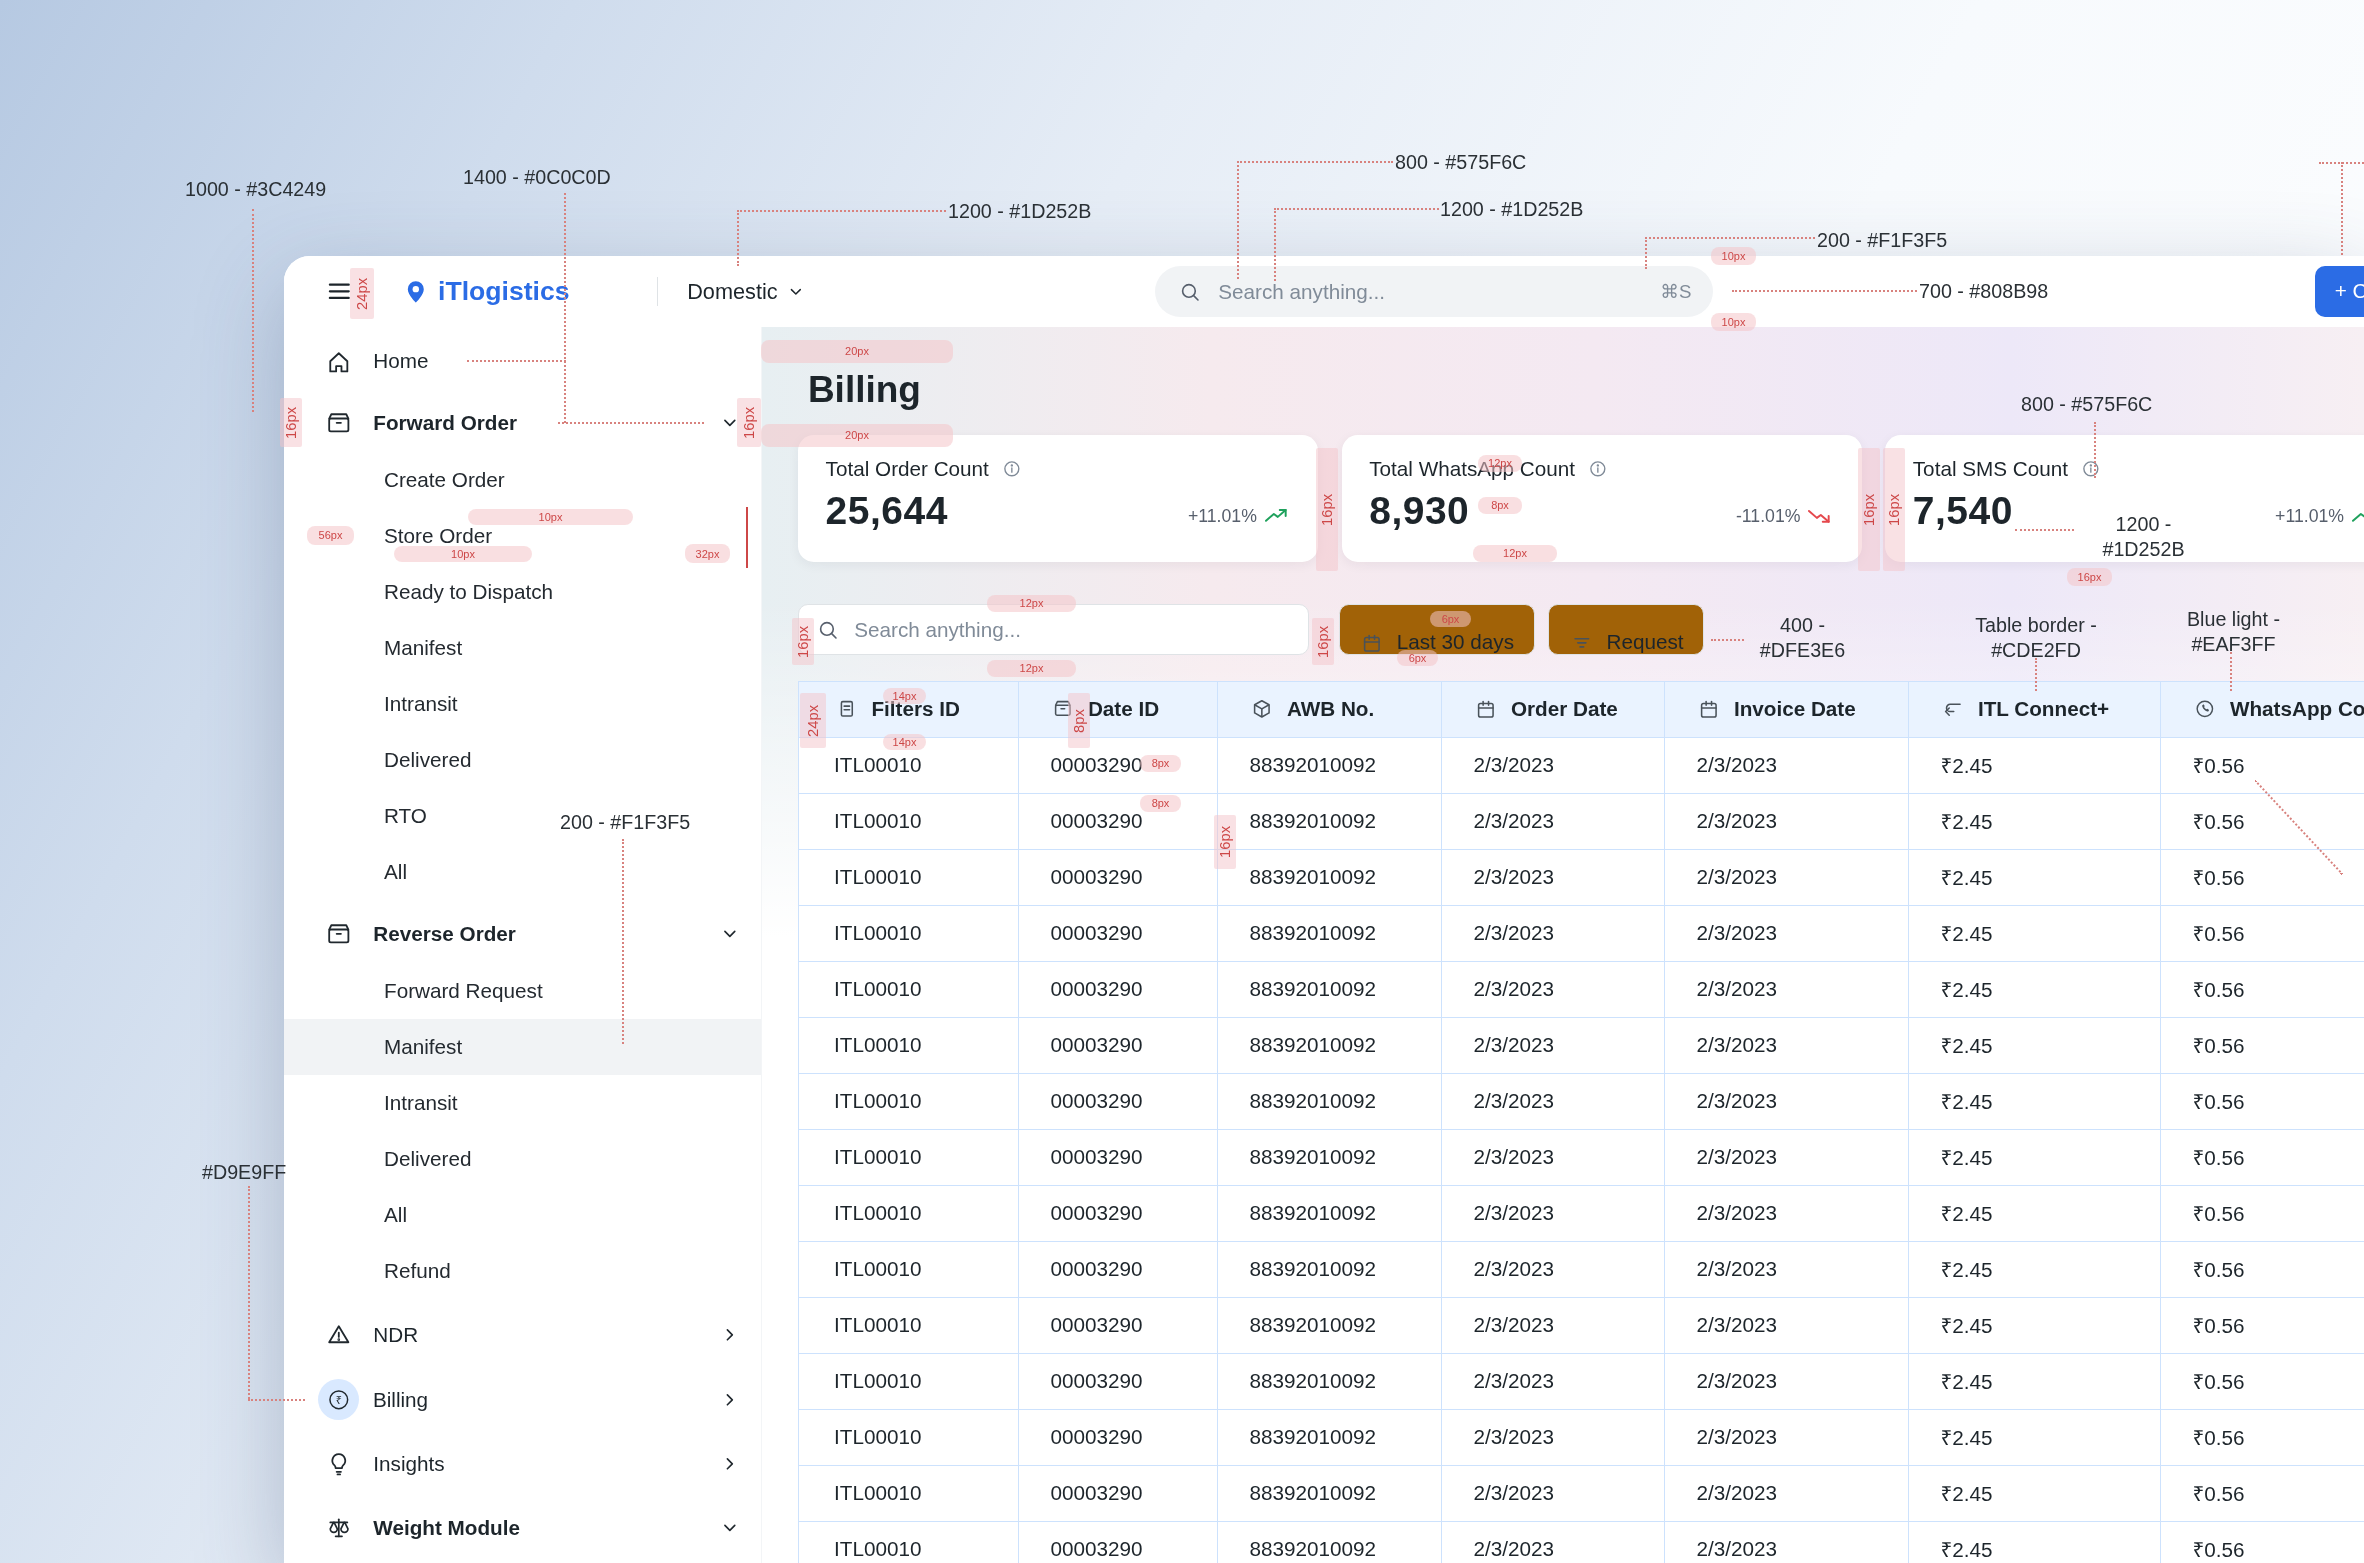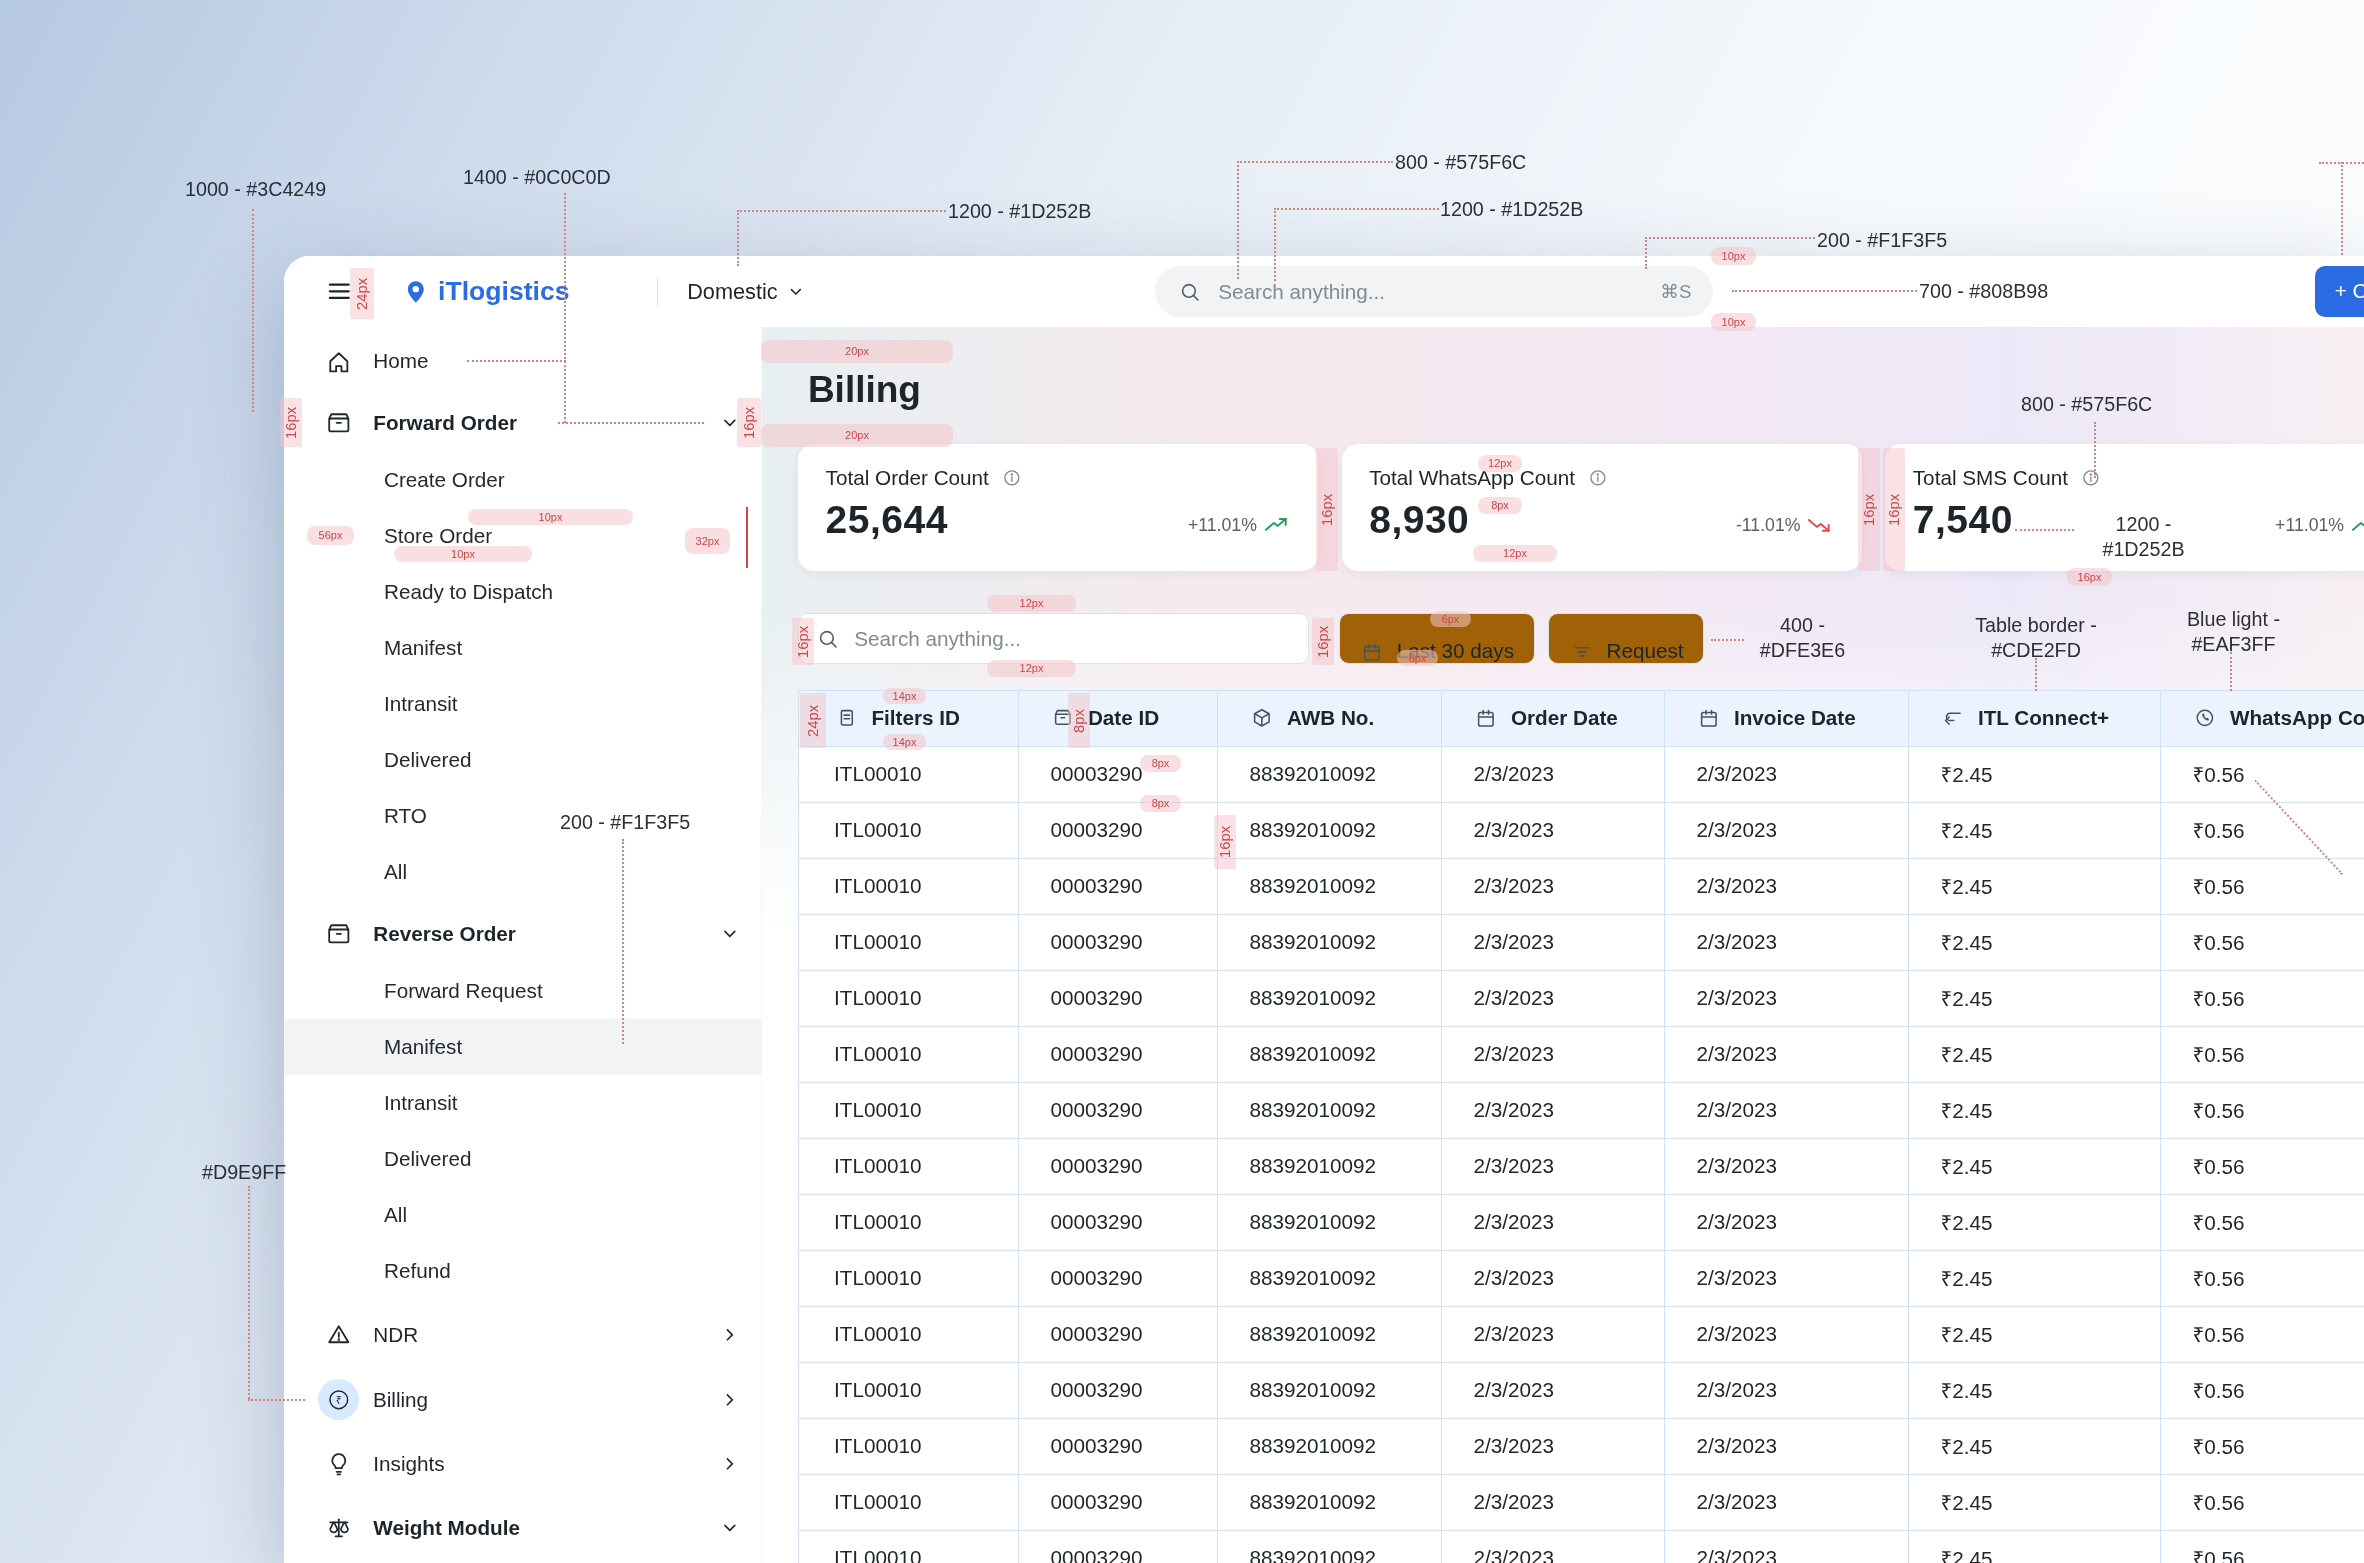--- a/index.html
+++ b/index.html
@@ -34,21 +34,21 @@
   .m5{margin-top:4.9px;}.m6{margin-top:5.9px;}.m7{margin-top:6.9px;}.m8{margin-top:7.9px;}
   .ic{width:25.6px;display:flex;justify-content:center;align-items:center;}
   .billing-circle{width:41px;height:41px;border-radius:50%;background:#D9E9FF;display:flex;align-items:center;justify-content:center;margin-left:-7.9px;margin-right:-7.9px;}
   
   .main{flex:1;position:relative;min-width:0;background:#fff;}
   .hero-grad{position:absolute;left:0;top:0;right:0;height:650px;
     background-image:linear-gradient(180deg,rgba(255,255,255,0) 42%,#fff 94%),
       linear-gradient(90deg,#E7EFF2 0%,#F6EAEE 28%,#F4E9F2 52%,#EDE8F8 78%,#F7EFF3 100%);}
   .main-inner{position:relative;padding-left:36px;}
   .page-title{margin:0;padding:42px 0 0 9.9px;font-size:37px;font-weight:700;color:#1D252B;}
-  .cards{display:flex;gap:23.6px;margin-top:33px;}
+  .cards{display:flex;gap:23.6px;margin-top:24px;}
   .card{flex:0 0 520px;width:520px;height:127px;background:#fff;border-radius:15.8px;
     box-shadow:0 3px 11.8px rgba(29,37,43,.06);padding:21.7px 27.6px;box-sizing:border-box;}
   .card-top{display:flex;align-items:center;gap:9.9px;font-size:20.7px;color:#1D252B;}
   .card-bottom{display:flex;align-items:flex-end;justify-content:space-between;margin-top:7.9px;}
   .card-value{font-size:39px;font-weight:700;letter-spacing:0.5px;color:#1D252B;}
   .card-change{display:flex;align-items:center;gap:7.9px;font-size:17.7px;color:#575F6C;padding-bottom:5.9px;}
   .toolbar{display:flex;align-items:center;margin-top:42px;}
   .search-box{width:511px;height:51px;border:1px solid #DFE3E6;border-radius:9.9px;background:#fff;
     display:flex;align-items:center;gap:11.8px;padding:0 15.8px;box-sizing:border-box;}
   .search-box input{flex:1;border:0;outline:0;background:transparent;font-size:20.7px;font-family:inherit;color:#1D252B;min-width:0;}
@@ -669,21 +669,21 @@
         <span>16px</span>
       </div>
 
     <div class="hb" style="left:1711px;top:247px;width:45px;height:17.7px">10px</div>
     <div class="hb" style="left:1711px;top:313px;width:45px;height:17.7px">10px</div>
     <div class="hb" style="left:761px;top:340px;width:192px;height:22.7px">20px</div>
     <div class="hb" style="left:761px;top:424px;width:192px;height:22.7px">20px</div>
     <div class="hb" style="left:307px;top:526px;width:47px;height:18.7px">56px</div>
     <div class="hb" style="left:468px;top:509px;width:165px;height:15.8px">10px</div>
     <div class="hb" style="left:394px;top:546px;width:138px;height:15.8px">10px</div>
-    <div class="hb" style="left:685px;top:528px;width:45px;height:26px">32px</div>
+    <div class="hb" style="left:685px;top:544px;width:45px;height:19px">32px</div>
     <div class="hb" style="left:1478px;top:455px;width:44px;height:16.7px">12px</div>
     <div class="hb" style="left:1478px;top:497px;width:44px;height:16.7px">8px</div>
     <div class="hb" style="left:1473px;top:545px;width:84px;height:16.7px">12px</div>
     <div class="hb" style="left:2067px;top:568px;width:45px;height:17.7px">16px</div>
     <div class="hb" style="left:987px;top:595px;width:89px;height:16.7px">12px</div>
     <div class="hb" style="left:987px;top:660px;width:89px;height:16.7px">12px</div>
     <div class="hb" style="left:1430px;top:611px;width:41px;height:15.8px">6px</div>
     <div class="hb" style="left:1397px;top:650px;width:41px;height:15.8px">6px</div>
     <div class="hb" style="left:883px;top:688px;width:43px;height:15.8px">14px</div>
     <div class="hb" style="left:883px;top:734px;width:43px;height:15.8px">14px</div>

